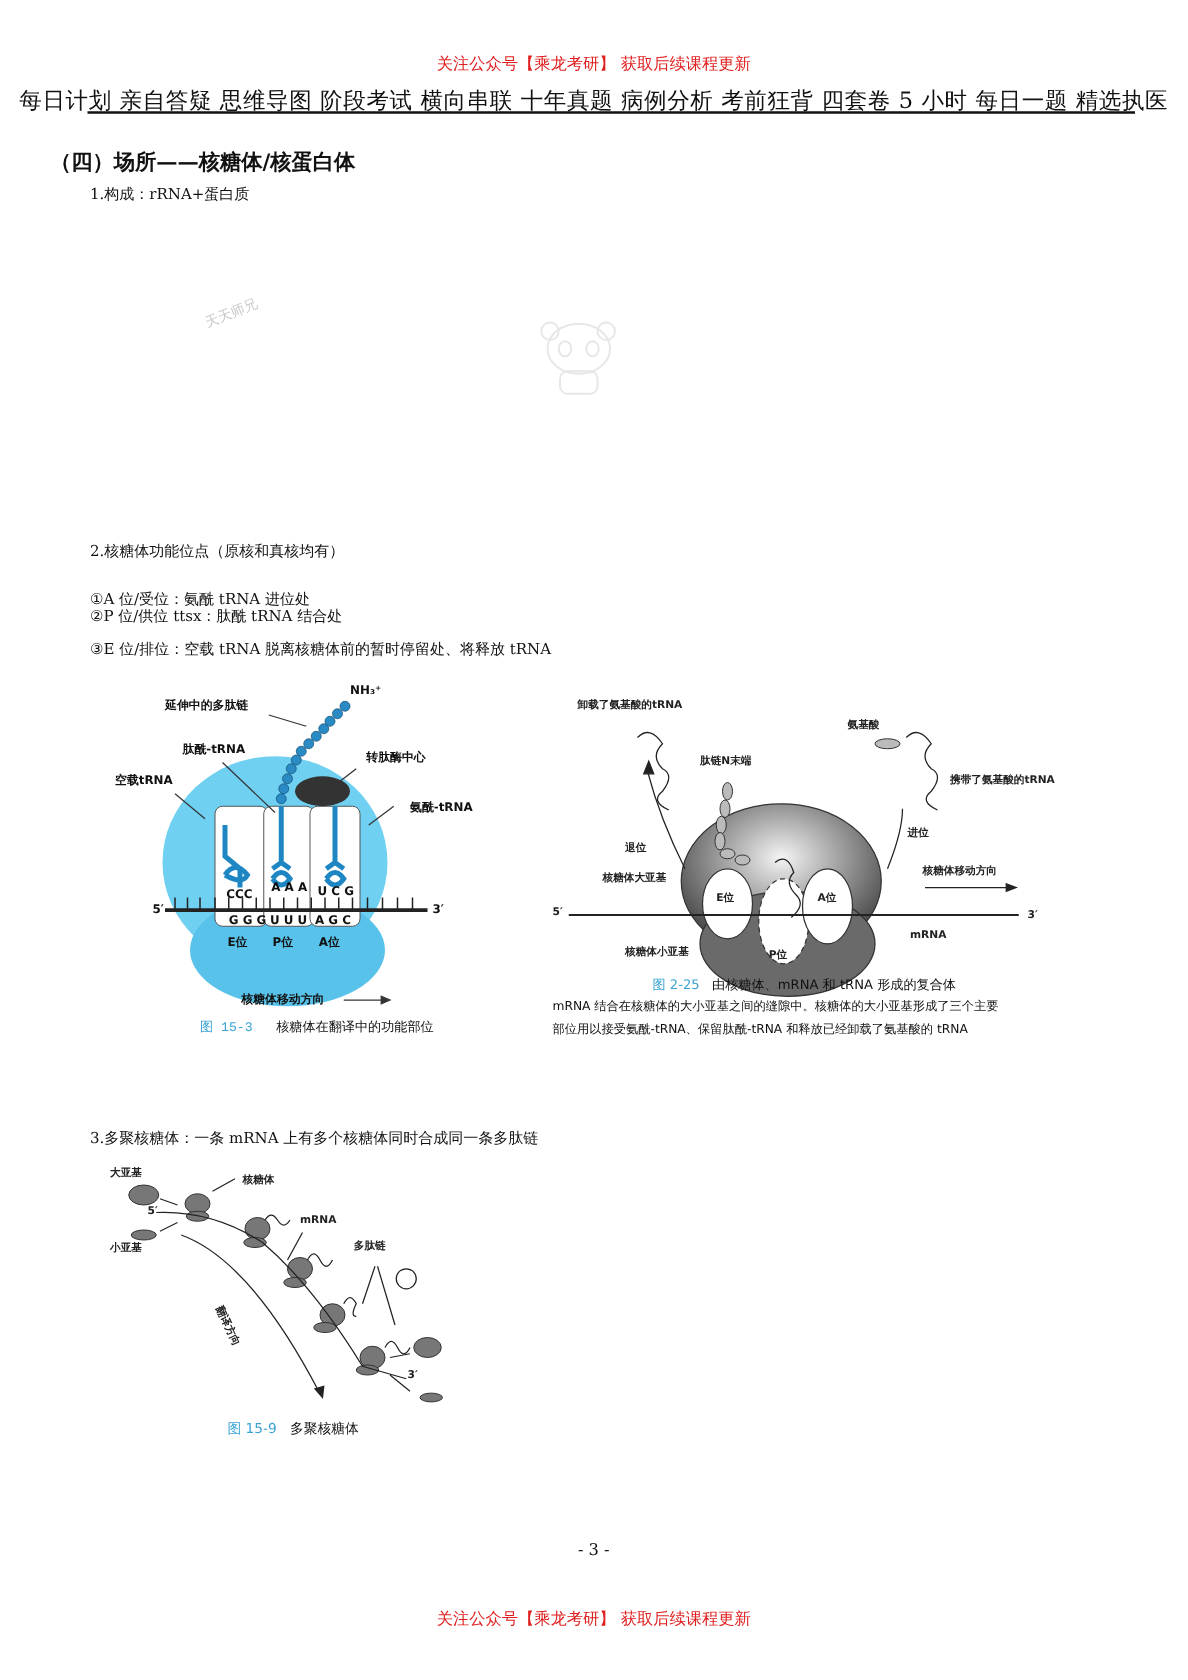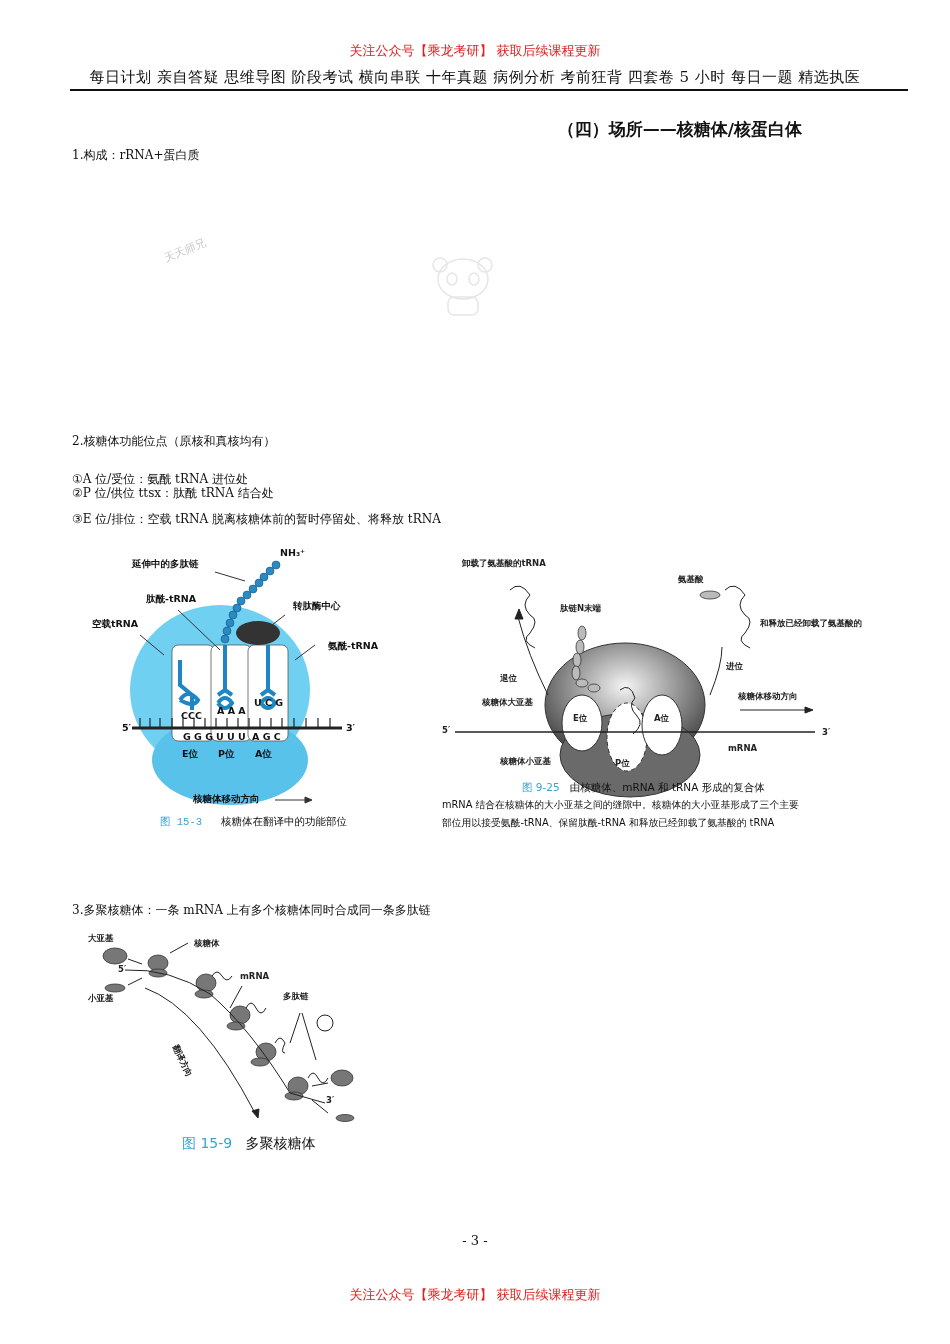--- a/index.html
+++ b/index.html
@@ -1,21 +1,21 @@
 <!DOCTYPE html>
 <html><head>
 <meta charset="utf-8">
 <style>
   html,body{margin:0;padding:0;background:#fff;}
   body{width:950px;height:1344px;position:relative;overflow:hidden;font-family:"DejaVu Serif","Liberation Serif",serif;color:#111;}
   .abs{position:absolute;}
   .promo{color:#e02020;font-size:13px;text-align:center;width:950px;left:0;}
-  .subnav{left:0;width:950px;text-align:center;font-size:15px;top:68px;letter-spacing:0.5px;color:#111;}
+  .subnav{left:0;width:950px;text-align:center;font-size:18px;top:68px;letter-spacing:0.5px;color:#111;}
   .rule{left:70px;width:838px;height:1.5px;background:#111;top:89px;}
-  .title{top:118px;width:802px;left:0;text-align:right;font-size:17px;font-weight:bold;padding-left:40px;box-sizing:border-box;}
+  .title{top:118px;width:802px;left:0;text-align:left;font-size:17px;font-weight:bold;padding-left:40px;box-sizing:border-box;}
   .para{left:72px;font-size:12px;line-height:26px;}
   .wm-text{left:163px;top:243px;color:#c9c9c9;font-size:11px;transform:rotate(-22deg);}
   .cap-fig{color:#3aa3d4;}
   .lbl{font-size:9.5px;font-weight:bold;font-family:"DejaVu Sans","Liberation Sans",sans-serif;color:#111;}
   .lbl-s{font-size:8.5px;font-weight:bold;font-family:"DejaVu Sans","Liberation Sans",sans-serif;color:#222;}
   .cap{font-size:10.5px;font-family:"DejaVu Sans","Liberation Sans",sans-serif;color:#111;}
   .pagenum{top:1233px;width:950px;left:0;text-align:center;font-size:13px;}
 </style>
 </head>
 <body>
@@ -113,21 +113,21 @@
     </g>
   </svg>
   <span class="abs lbl" style="left:52px;top:13px;">延伸中的多肽链</span>
   <span class="abs lbl" style="left:200px;top:2px;">NH₃⁺</span>
   <span class="abs lbl" style="left:66px;top:48px;">肽酰-tRNA</span>
   <span class="abs lbl" style="left:12px;top:73px;">空载tRNA</span>
   <span class="abs lbl" style="left:213px;top:55px;">转肽酶中心</span>
   <span class="abs lbl" style="left:248px;top:95px;">氨酰-tRNA</span>
   <span class="abs lbl" style="left:101px;top:165px;">CCC</span>
   <span class="abs lbl" style="left:137px;top:160px;">A A A</span>
-  <span class="abs lbl" style="left:174px;top:152px;">U C G</span>
+  <span class="abs lbl" style="left:174px;top:163px;">U C G</span>
   <span class="abs lbl" style="left:42px;top:177px;">5′</span>
   <span class="abs lbl" style="left:266px;top:177px;">3′</span>
   <span class="abs lbl" style="left:103px;top:186px;">G G G</span>
   <span class="abs lbl" style="left:136px;top:186px;">U U U</span>
   <span class="abs lbl" style="left:172px;top:186px;">A G C</span>
   <span class="abs lbl" style="left:102px;top:203px;">E位</span>
   <span class="abs lbl" style="left:138px;top:203px;">P位</span>
   <span class="abs lbl" style="left:175px;top:203px;">A位</span>
   <span class="abs lbl" style="left:113px;top:248px;">核糖体移动方向</span>
   <div class="abs cap" style="left:80px;top:270px;white-space:nowrap;font-family:Liberation Mono, monospace;">
@@ -167,34 +167,34 @@
       <polygon points="85,74 89,64 93,74" fill="#222"></polygon>
 
       <path d="M280 150 q12 -30 12 -48"></path>
       <line x1="310" y1="165" x2="375" y2="165"></line>
       <polygon points="375,162 383,165 375,168" fill="#222"></polygon>
     </g>
   </svg>
   <span class="abs lbl-s" style="left:32px;top:13px;">卸载了氨基酸的tRNA</span>
   <span class="abs lbl-s" style="left:248px;top:29px;">氨基酸</span>
   <span class="abs lbl-s" style="left:130px;top:58px;">肽链N末端</span>
-  <span class="abs lbl-s" style="left:330px;top:73px;">和释放已经卸载了氨基酸的</span>
+  <span class="abs lbl-s" style="left:330px;top:73px;">携带了氨基酸的tRNA</span>
   <span class="abs lbl-s" style="left:70px;top:112px;margin-top:16px;">退位</span>
   <span class="abs lbl-s" style="left:296px;top:116px;">进位</span>
   <span class="abs lbl-s" style="left:52px;top:152px;">核糖体大亚基</span>
   <span class="abs lbl-s" style="left:308px;top:146px;">核糖体移动方向</span>
   <span class="abs lbl-s" style="left:143px;top:168px;">E位</span>
   <span class="abs lbl-s" style="left:224px;top:168px;">A位</span>
   <span class="abs lbl-s" style="left:12px;top:180px;">5′</span>
   <span class="abs lbl-s" style="left:392px;top:182px;">3′</span>
   <span class="abs lbl-s" style="left:298px;top:198px;">mRNA</span>
   <span class="abs lbl-s" style="left:70px;top:211px;">核糖体小亚基</span>
   <span class="abs lbl-s" style="left:185px;top:213px;">P位</span>
   <div class="abs cap" style="left:92px;top:236px;white-space:nowrap;">
-    <span class="cap-fig">图 9-25</span>&nbsp;&nbsp;
+    <span class="cap-fig">图 2-25</span>&nbsp;&nbsp;
     <span>由核糖体、mRNA 和 tRNA 形成的复合体</span>
   </div>
   <div class="abs cap" style="left:12px;top:254px;font-size:9.8px;white-space:nowrap;">mRNA 结合在核糖体的大小亚基之间的缝隙中。核糖体的大小亚基形成了三个主要</div>
   <div class="abs cap" style="left:12px;top:272px;font-size:9.8px;white-space:nowrap;">部位用以接受氨酰-tRNA、保留肽酰-tRNA 和释放已经卸载了氨基酸的 tRNA</div>
 </div>
 
 <div class="abs para" style="top:897px;">3.多聚核糖体：一条 mRNA 上有多个核糖体同时合成同一条多肽链</div>
 
 <div class="abs" style="left:80px;top:928px;width:300px;height:225px;">
   <svg width="300" height="225" viewBox="0 0 300 225" style="position:absolute;left:0;top:0;">
@@ -234,20 +234,20 @@
     </g>
   </svg>
   <span class="abs lbl-s" style="left:8px;top:5px;">大亚基</span>
   <span class="abs lbl-s" style="left:114px;top:10px;">核糖体</span>
   <span class="abs lbl-s" style="left:38px;top:36px;">5′</span>
   <span class="abs lbl-s" style="left:160px;top:43px;">mRNA</span>
   <span class="abs lbl-s" style="left:8px;top:65px;">小亚基</span>
   <span class="abs lbl-s" style="left:203px;top:63px;">多肽链</span>
   <span class="abs lbl-s" style="left:100px;top:115px;transform:rotate(65deg);transform-origin:left top;">翻译方向</span>
   <span class="abs lbl-s" style="left:246px;top:167px;">3′</span>
-  <div class="abs cap" style="left:102px;top:207px;font-size:14px;white-space:nowrap;">
+  <div class="abs cap" style="left:102px;top:207px;font-size:11px;white-space:nowrap;">
     <span class="cap-fig">图 15-9</span>&nbsp;&nbsp;
     <span>多聚核糖体</span>
   </div>
 </div>
 
 <div class="abs pagenum">- 3 -</div>
 <div class="abs promo" style="top:1286px;">关注公众号【乘龙考研】  获取后续课程更新</div>
 
 </body></html>

